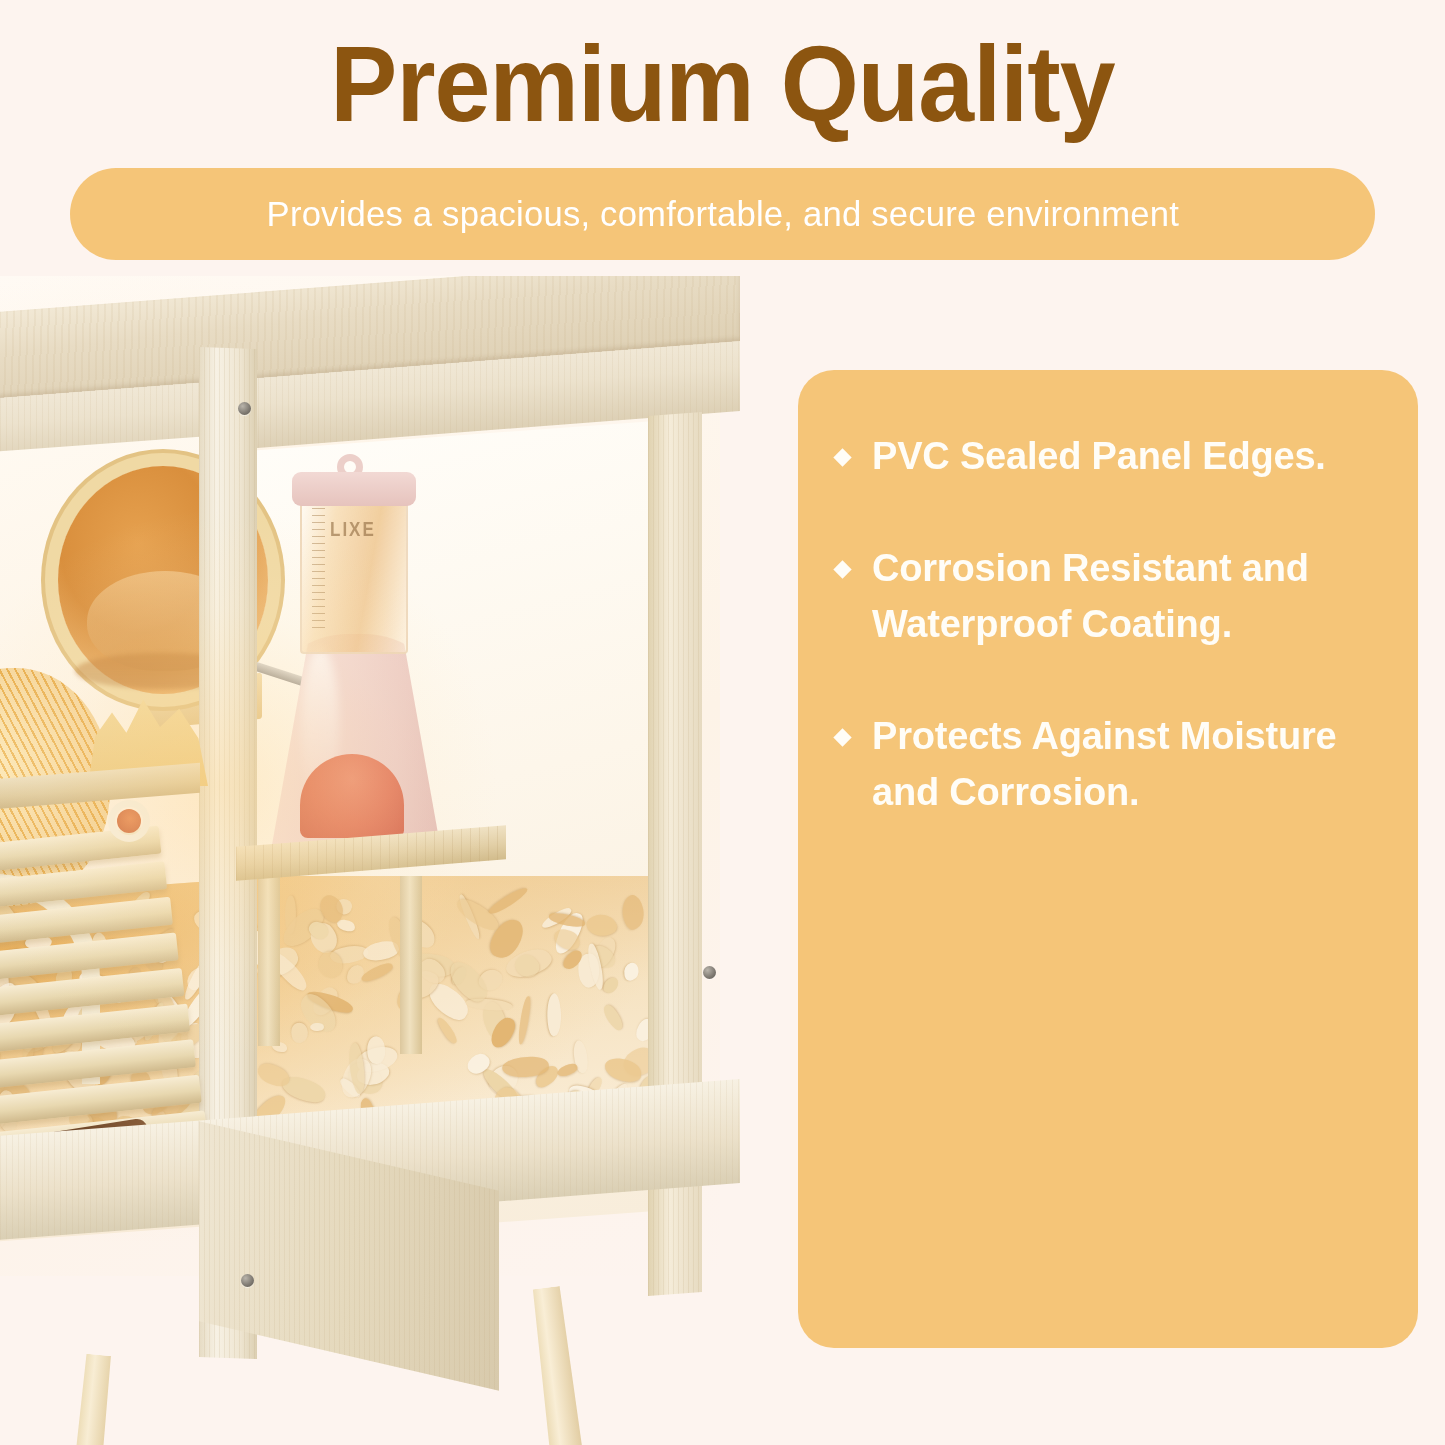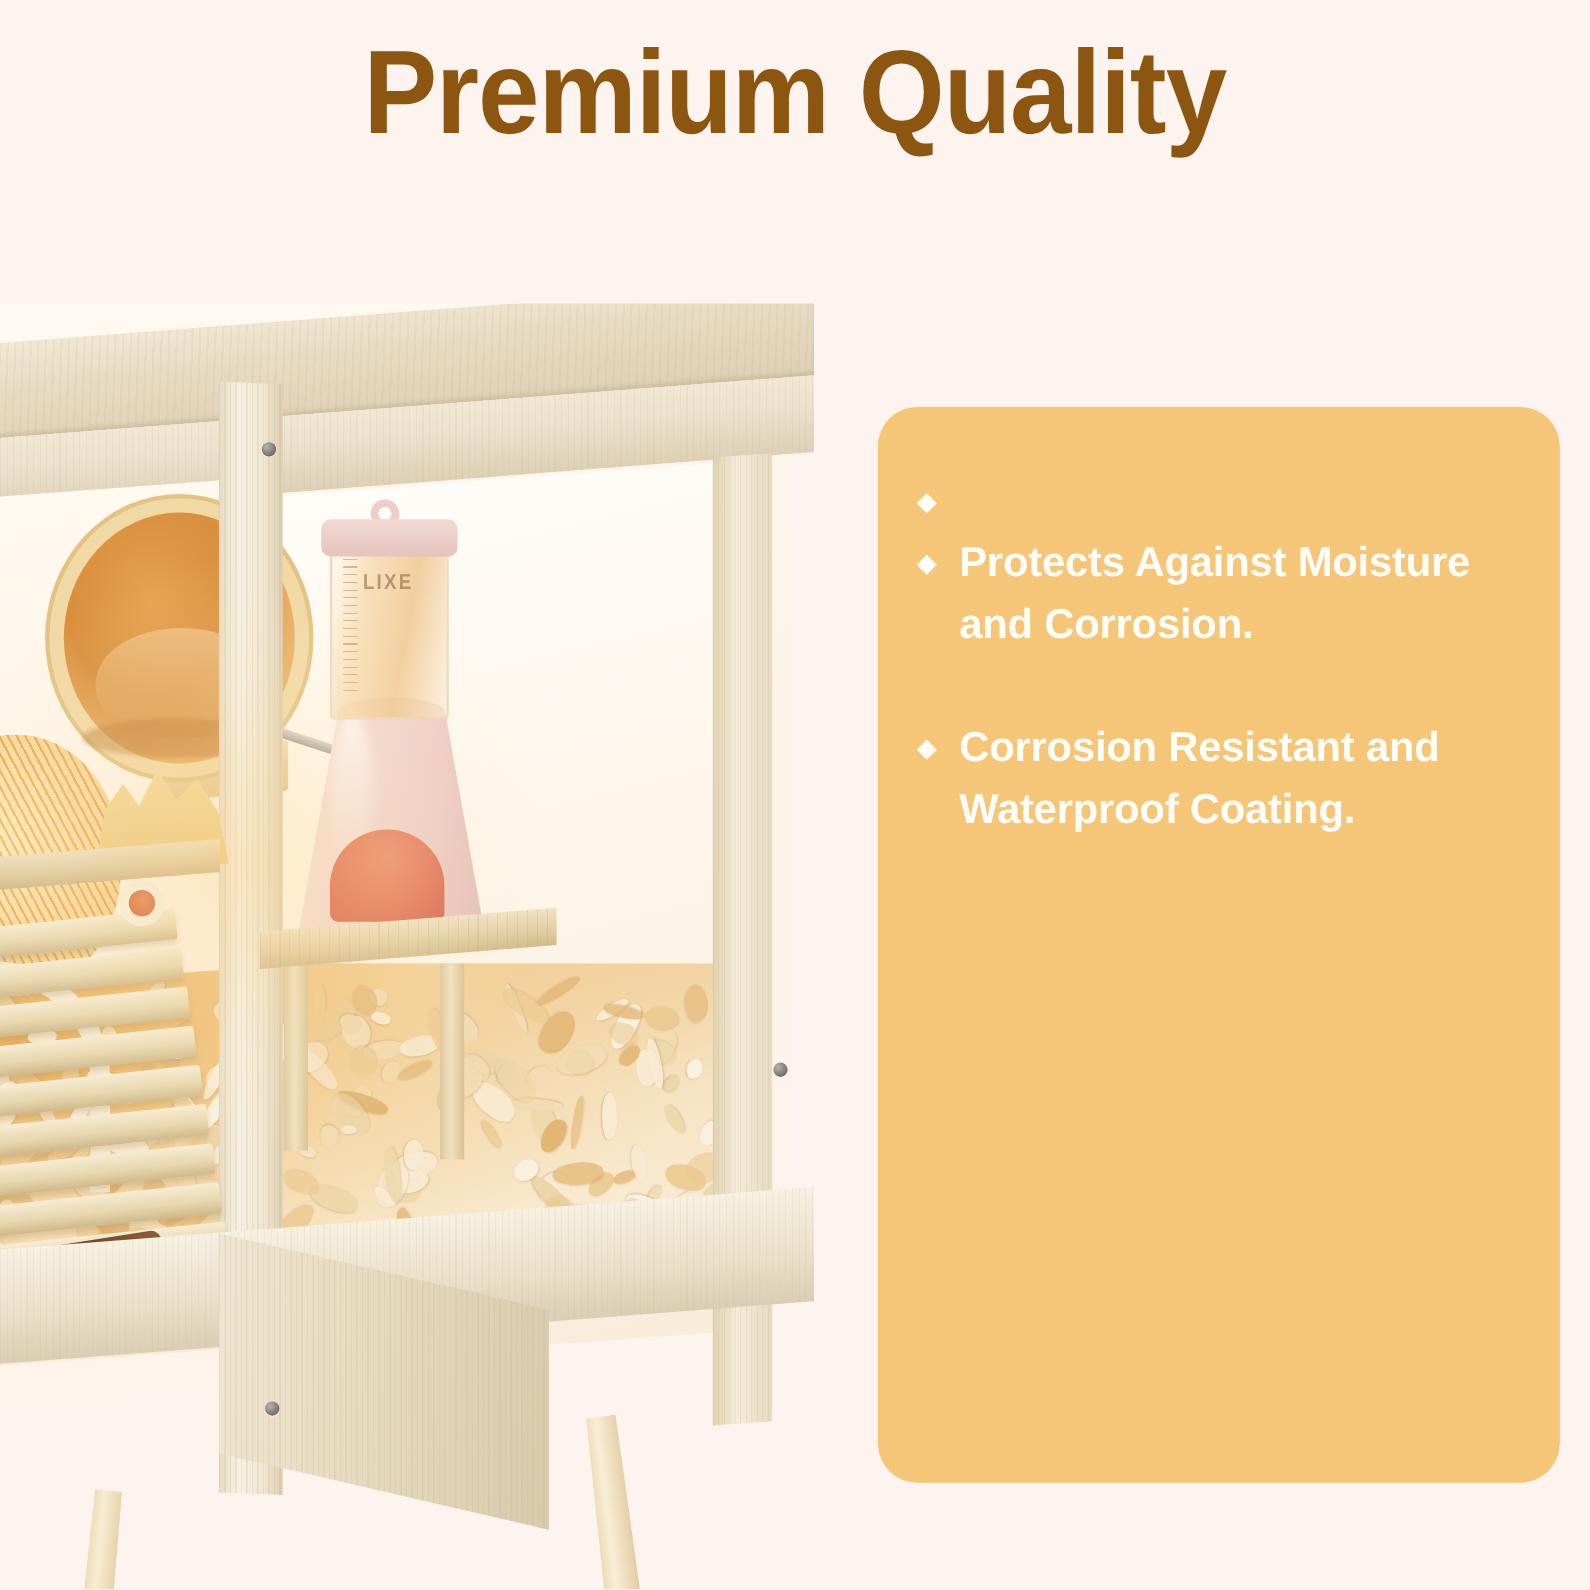--- a/index.html
+++ b/index.html
@@ -634,20 +634,23 @@
     pointer-events: none;
   }
 </style>
 </head>
 <body>
 
 <div id="root">
 
   <div class="title">Premium Quality</div>
 
+  <div class="subtitle-pill">
+    <span class="subtitle-text">Provides a spacious, comfortable, and secure environment</span>
+  </div>
 
   <div class="photo">
 
     <div class="backdrop"></div>
 
     <div class="interior-left"></div>
 
     <div class="window"></div>
 
     <div class="wheel-stand"></div>
@@ -938,25 +941,26 @@
     <div class="leg leg-left"></div>
     <div class="leg leg-right"></div>
 
     <div class="photo-bloom"></div>
   </div>
 
   <div class="feature-panel">
     <ul class="feature-list" id="feature-list">
       <li class="feature-item">
         <span class="bullet-diamond"></span>
+        <span>PVC Sealed Panel Edges.</span>
+      </li>
+      <li class="feature-item">
+        <span class="bullet-diamond"></span>
+        <span>Corrosion Resistant and Waterproof Coating.</span>
       </li>
       <li class="feature-item">
         <span class="bullet-diamond"></span>
         <span>Protects Against Moisture and Corrosion.</span>
       </li>
-      <li class="feature-item">
-        <span class="bullet-diamond"></span>
-        <span>Corrosion Resistant and Waterproof Coating.</span>
-      </li>
     </ul>
   </div>
 
 </div>
 
 </body></html>

